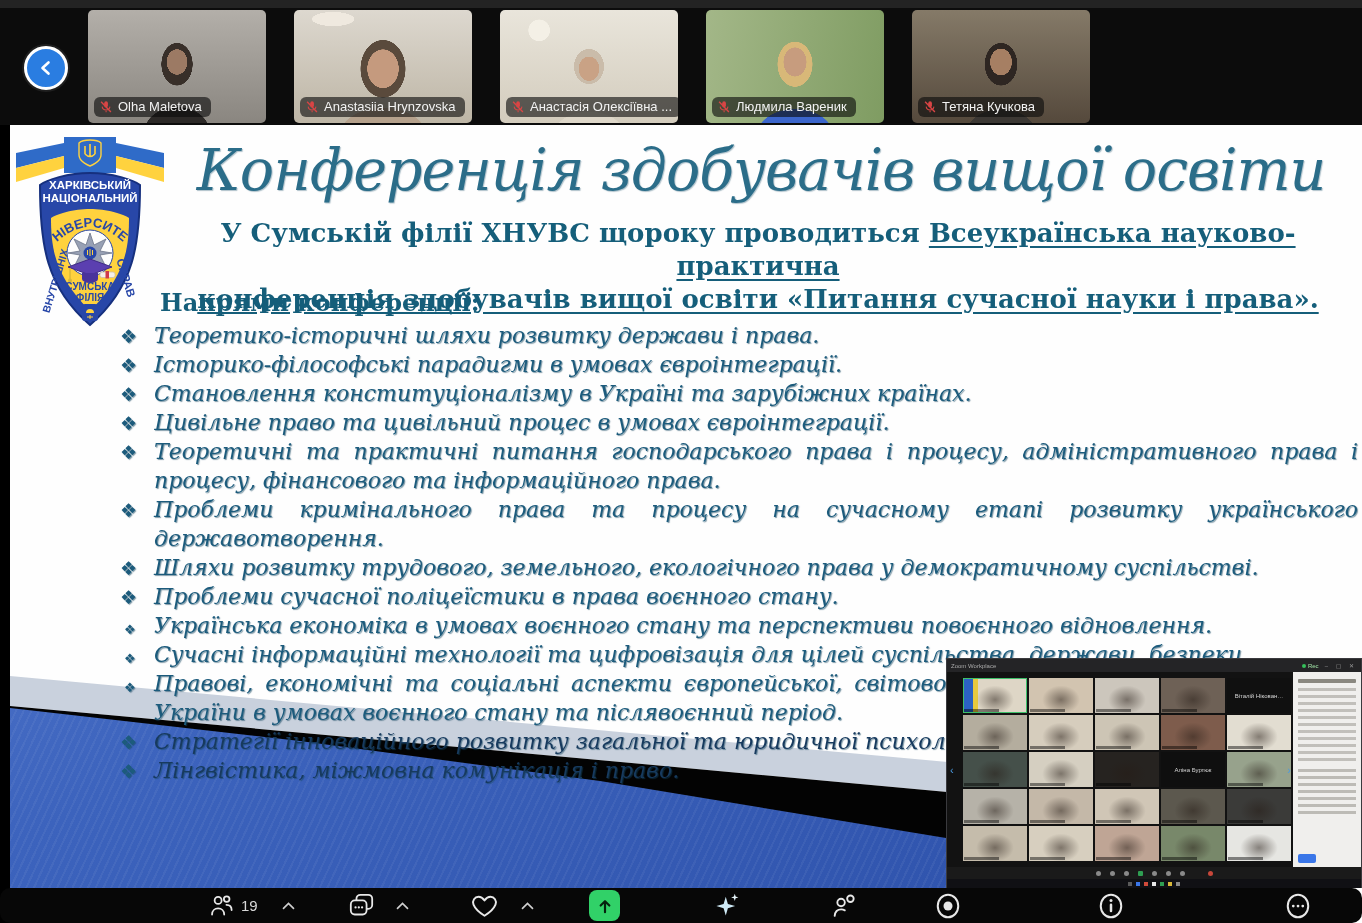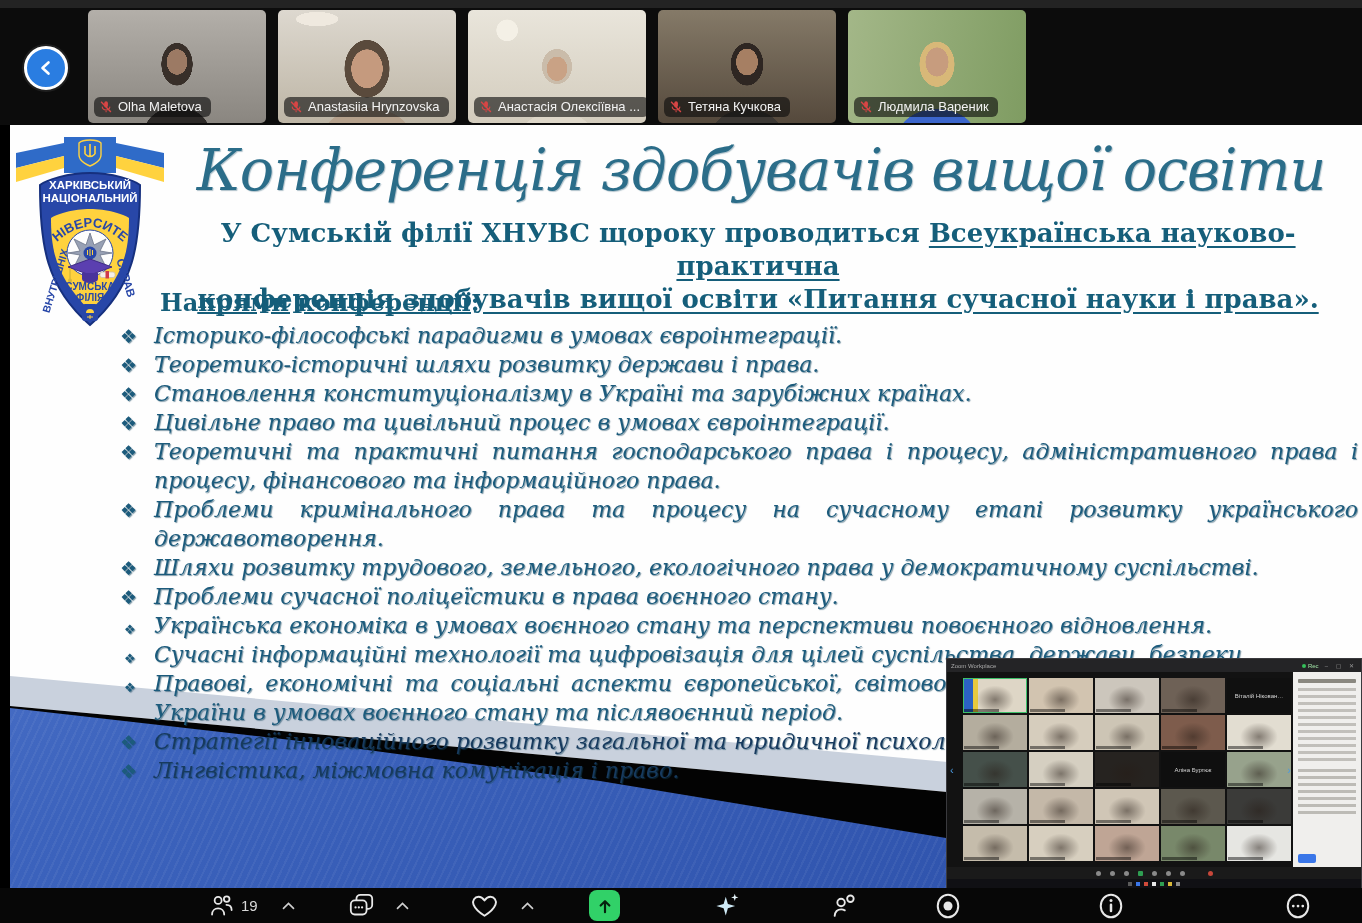--- a/index.html
+++ b/index.html
@@ -6,21 +6,21 @@
   html,body { width:1362px; height:923px; background:#000; overflow:hidden;
               font-family:"Liberation Sans", sans-serif; }
   .screen { position:relative; width:1362px; height:923px; background:#000; }
 
   
   .top-hairline { position:absolute; left:0; top:0; width:100%; height:8px; background:#232323; }
   .filmstrip { position:absolute; left:0; top:8px; width:100%; height:117px; background:#0c0c0c; }
   .collapse-btn { position:absolute; left:24px; top:38px; width:44px; height:44px; border-radius:50%;
                   background:#2a7de1; border:3px solid #fff; cursor:pointer;
                   box-shadow:0 0 0 2px rgba(255,255,255,.08); display:flex; align-items:center; justify-content:center; }
-  .tiles { position:absolute; left:88px; top:2px; display:flex; gap:12px; }
+  .tiles { position:absolute; left:88px; top:2px; display:flex; gap:28px; }
   .tile { position:relative; width:178px; height:113px; border-radius:5px; overflow:hidden; background:#333; }
   .t1 { background: radial-gradient(ellipse 52px 40px at 50% 108%, #2c2927 62%, transparent 63%),
         radial-gradient(ellipse 17px 21px at 50% 46%, #9c7a64 60%, transparent 61%),
         radial-gradient(ellipse 25px 34px at 50% 48%, #382f29 62%, transparent 63%),
         linear-gradient(#b3afa9,#8a8680); }
   .t2 { background: radial-gradient(ellipse 70px 46px at 50% 112%, #b5a18c 62%, transparent 63%),
         radial-gradient(ellipse 26px 32px at 50% 52%, #c59a7e 60%, transparent 61%),
         radial-gradient(ellipse 36px 46px at 50% 52%, #5a4a3c 62%, transparent 63%),
         radial-gradient(ellipse 30px 10px at 22% 8%, #efe9df 70%, transparent 71%),
         linear-gradient(#ddd8cf,#bdb5a5); }
@@ -110,21 +110,21 @@
   .emb-toolbar { height:12px; background:#1a1a1a; display:flex; align-items:center; justify-content:center; gap:9px; }
   .emb-toolbar i { width:5px; height:5px; border-radius:50%; background:#8a8a8a; }
   .emb-toolbar i.green { background:#2f9e52; border-radius:1px; }
   .emb-toolbar i.red { background:#c8473a; margin-left:14px; }
   .emb-taskbar { height:9px; background:#101014; display:flex; align-items:center; justify-content:center; gap:4px; }
   .emb-taskbar i { width:4px; height:4px; }
   .tb1{background:#5a5a5a}.tb2{background:#3a76e8}.tb3{background:#d04a3a}.tb4{background:#e8e8e8}
   .tb5{background:#2f9e52}.tb6{background:#d8b83a}.tb7{background:#888}
 
   
-  .toolbar { position:absolute; left:0; top:888px; width:100%; height:35px; background:#070707; }
+  .toolbar { position:absolute; left:0; top:888px; width:100%; height:35px; background:#070707;border-radius:10px; }
   .tb-btn { position:absolute; top:0; height:35px; display:flex; align-items:center; gap:6px;
             background:none; border:none; cursor:pointer; color:#e8e8e8; }
   .tb-btn svg { display:block; }
   .count { font-size:15px; color:#d8d8d8; }
   .chev-btn { position:absolute; top:0; height:35px; background:none; border:none; cursor:pointer; }
   .share-btn { position:absolute; top:2px; width:31px; height:31px; border:none; border-radius:8px;
                background:#31d168; cursor:pointer; display:flex; align-items:center; justify-content:center; }
 </style>
 </head>
 <body>
@@ -166,40 +166,40 @@
         <div class="name-label">
           <svg width="14" height="14" viewBox="0 0 16 16">
               <rect x="6" y="1.5" width="4.2" height="7" rx="2.1" fill="#d94545"></rect>
               <path d="M3.6 7.6a4.5 4.5 0 0 0 8.9 0" fill="none" stroke="#d94545" stroke-width="1.2"></path>
               <line x1="8.1" y1="12.2" x2="8.1" y2="14" stroke="#d94545" stroke-width="1.2"></line>
               <line x1="2.4" y1="2" x2="13.6" y2="13.6" stroke="#d94545" stroke-width="1.6"></line>
             </svg>
           <span>Анастасія Олексіївна ...</span>
         </div>
       </div>
+      <div class="tile t5">
+        <div class="name-label">
+          <svg width="14" height="14" viewBox="0 0 16 16">
+              <rect x="6" y="1.5" width="4.2" height="7" rx="2.1" fill="#d94545"></rect>
+              <path d="M3.6 7.6a4.5 4.5 0 0 0 8.9 0" fill="none" stroke="#d94545" stroke-width="1.2"></path>
+              <line x1="8.1" y1="12.2" x2="8.1" y2="14" stroke="#d94545" stroke-width="1.2"></line>
+              <line x1="2.4" y1="2" x2="13.6" y2="13.6" stroke="#d94545" stroke-width="1.6"></line>
+            </svg>
+          <span>Людмила Вареник</span>
+        </div>
+      </div>
       <div class="tile t6">
         <div class="name-label">
           <svg width="14" height="14" viewBox="0 0 16 16">
               <rect x="6" y="1.5" width="4.2" height="7" rx="2.1" fill="#d94545"></rect>
               <path d="M3.6 7.6a4.5 4.5 0 0 0 8.9 0" fill="none" stroke="#d94545" stroke-width="1.2"></path>
               <line x1="8.1" y1="12.2" x2="8.1" y2="14" stroke="#d94545" stroke-width="1.2"></line>
               <line x1="2.4" y1="2" x2="13.6" y2="13.6" stroke="#d94545" stroke-width="1.6"></line>
             </svg>
           <span>Тетяна Кучкова</span>
-        </div>
-      </div>
-      <div class="tile t5">
-        <div class="name-label">
-          <svg width="14" height="14" viewBox="0 0 16 16">
-              <rect x="6" y="1.5" width="4.2" height="7" rx="2.1" fill="#d94545"></rect>
-              <path d="M3.6 7.6a4.5 4.5 0 0 0 8.9 0" fill="none" stroke="#d94545" stroke-width="1.2"></path>
-              <line x1="8.1" y1="12.2" x2="8.1" y2="14" stroke="#d94545" stroke-width="1.2"></line>
-              <line x1="2.4" y1="2" x2="13.6" y2="13.6" stroke="#d94545" stroke-width="1.6"></line>
-            </svg>
-          <span>Людмила Вареник</span>
         </div>
       </div>
     </div>
   </div>
 
   <div class="slide">
     <div class="shape-gray"></div>
     <div class="shape-black"></div>
     <div class="shape-blue"></div>
 
@@ -241,22 +241,22 @@
     <div class="slide-title">Конференція здобувачів вищої освіти</div>
 
     <div class="intro">
       <span>У Сумській філії ХНУВС щороку проводиться </span><u>Всеукраїнська науково-практична</u><br>
       <u>конференція здобувачів вищої освіти «Питання сучасної науки і права».</u>
     </div>
 
     <div class="directions">Напрями конференції:</div>
 
     <ul class="bullets">
+      <li>Теоретико-історичні шляхи розвитку держави і права.</li>
       <li>Історико-філософські парадигми в умовах євроінтеграції.</li>
-      <li>Теоретико-історичні шляхи розвитку держави і права.</li>
       <li>Становлення конституціоналізму в Україні та зарубіжних країнах.</li>
       <li>Цивільне право та цивільний процес в умовах євроінтеграції.</li>
       <li>Теоретичні та практичні питання господарського права і процесу, адміністративного права і процесу, фінансового та інформаційного права.</li>
       <li>Проблеми кримінального права та процесу на сучасному етапі розвитку українського державотворення.</li>
       <li>Шляхи розвитку трудового, земельного, екологічного права у демократичному суспільстві.</li>
       <li>Проблеми сучасної поліцеїстики в права воєнного стану.</li>
       <li>Українська економіка в умовах воєнного стану та перспективи повоєнного відновлення.</li>
       <li>Сучасні інформаційні технології та цифровізація для цілей суспільства, держави, безпеки.</li>
       <li>Правові, економічні та соціальні аспекти європейської, світової та євроатлантичної інтеграції України в умовах воєнного стану та післявоєнний період.</li>
       <li>Стратегії інноваційного розвитку загальної та юридичної психології.</li>

